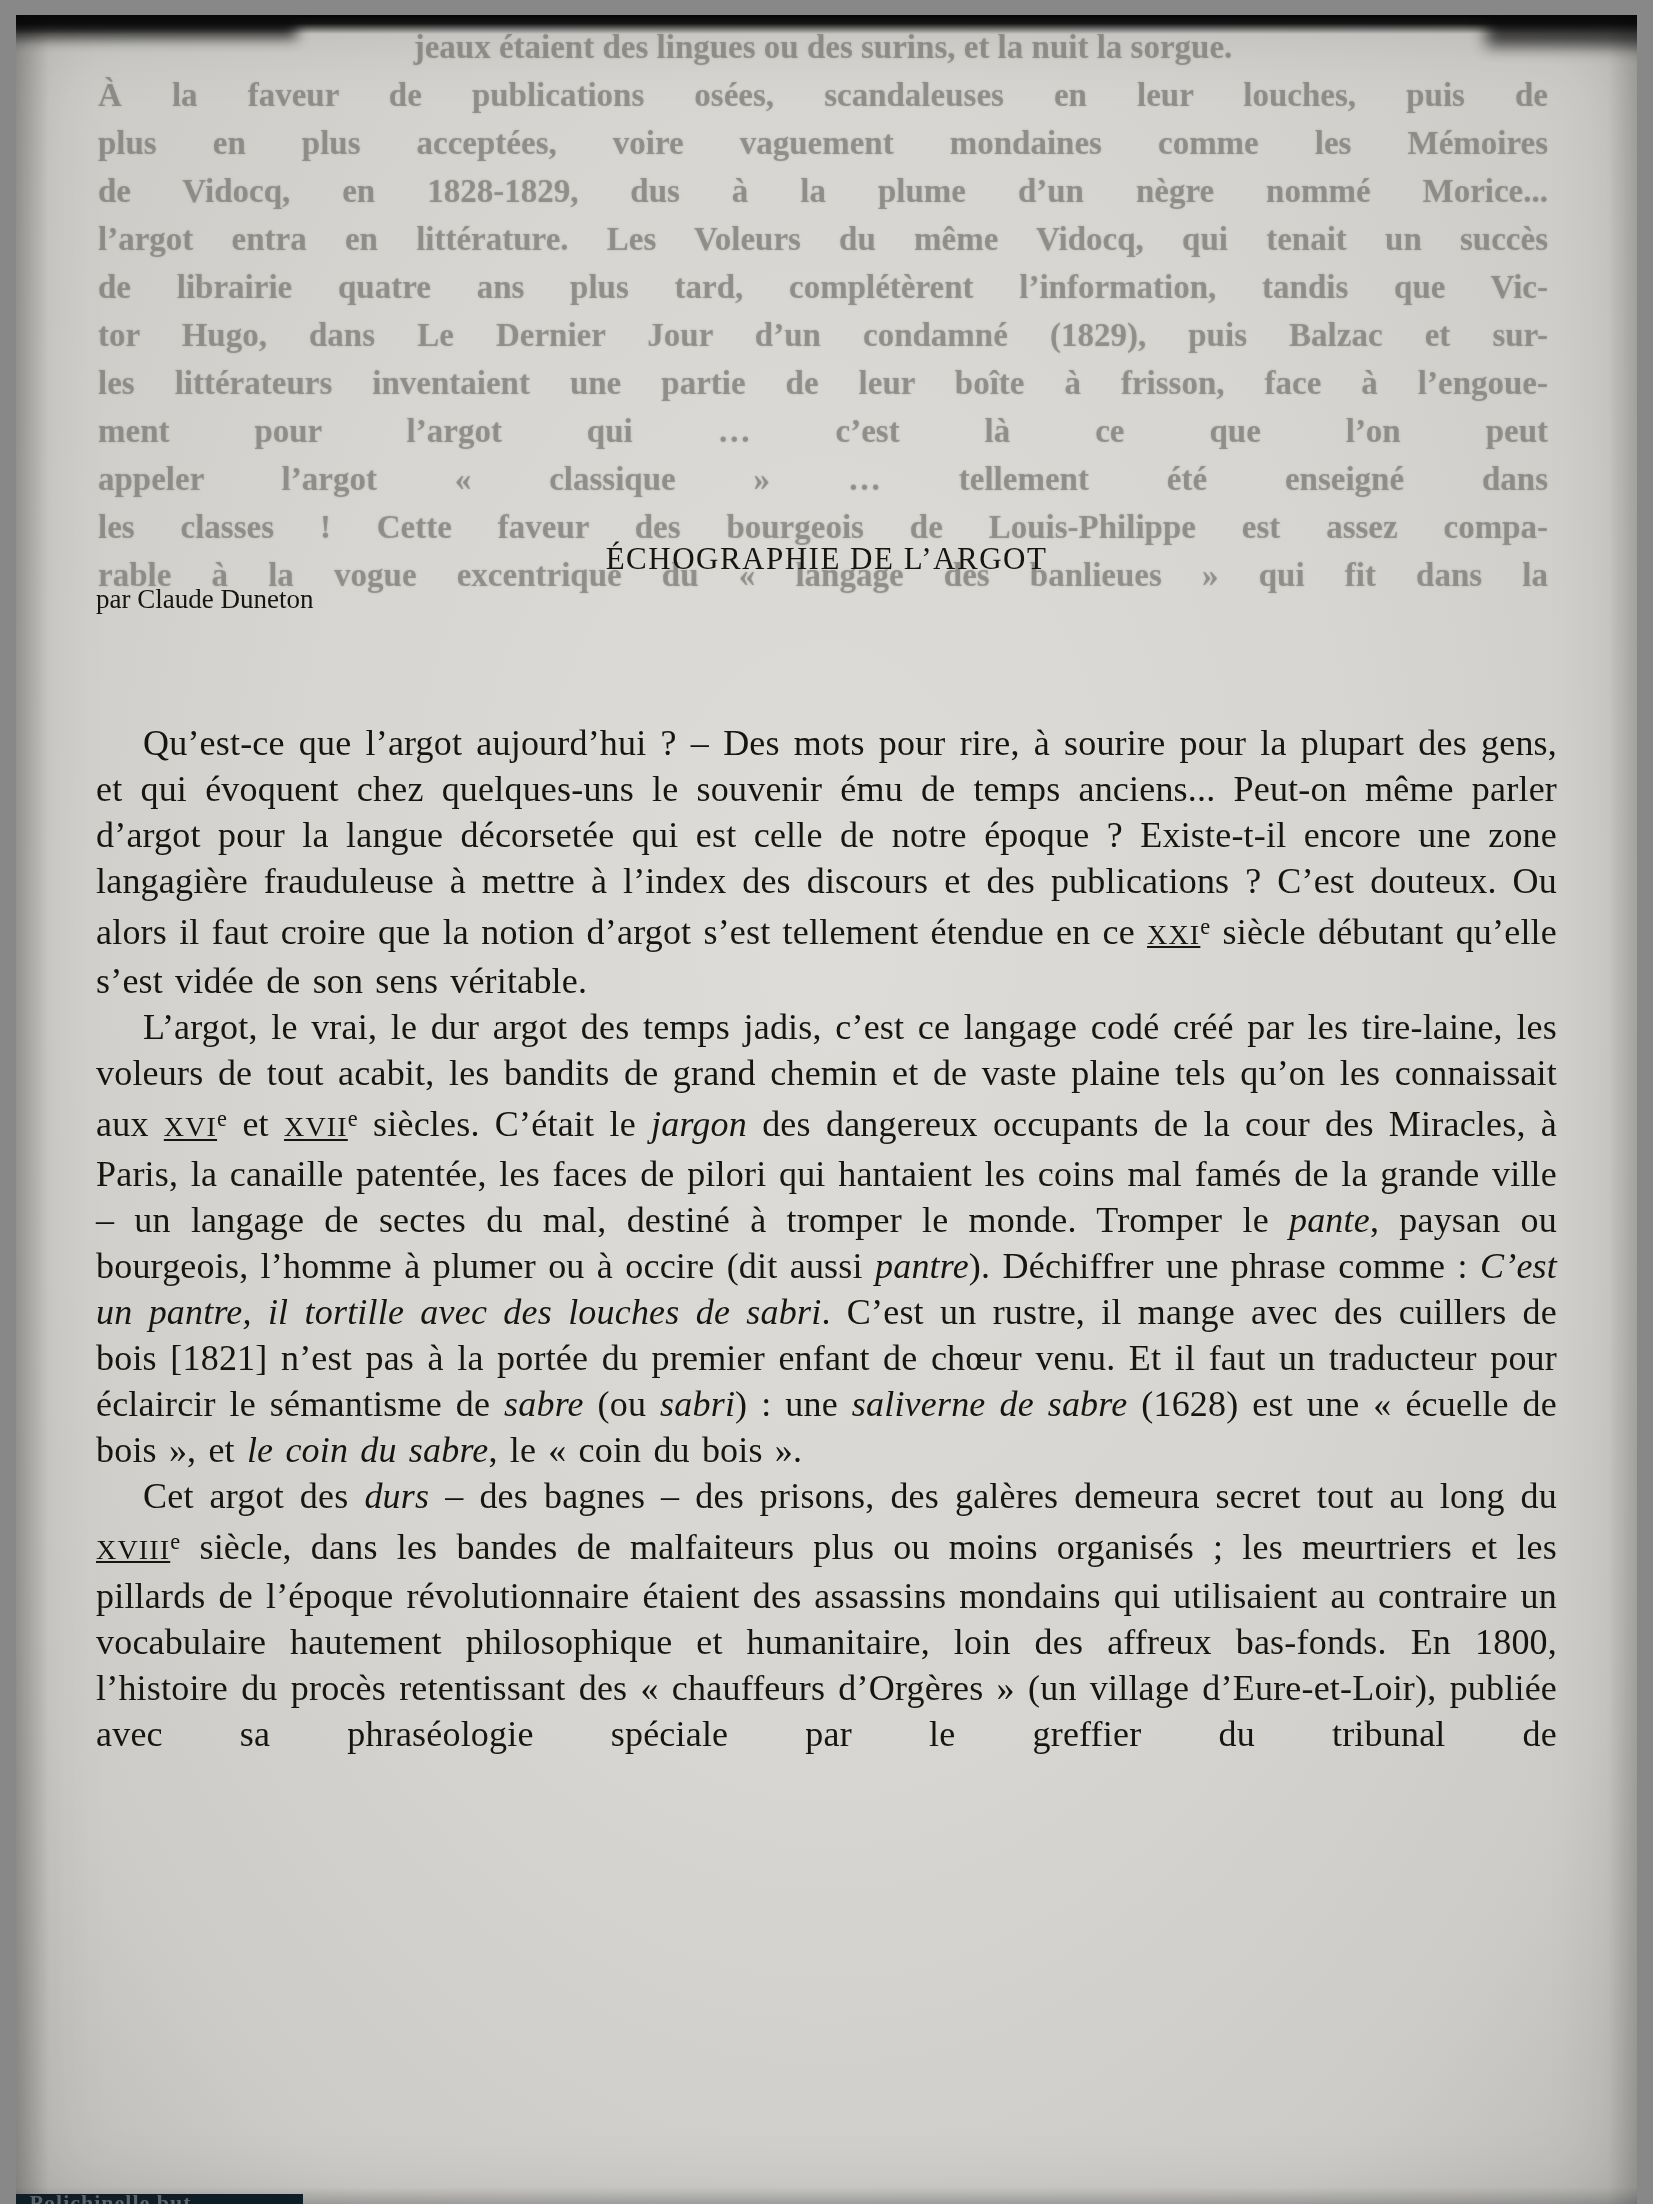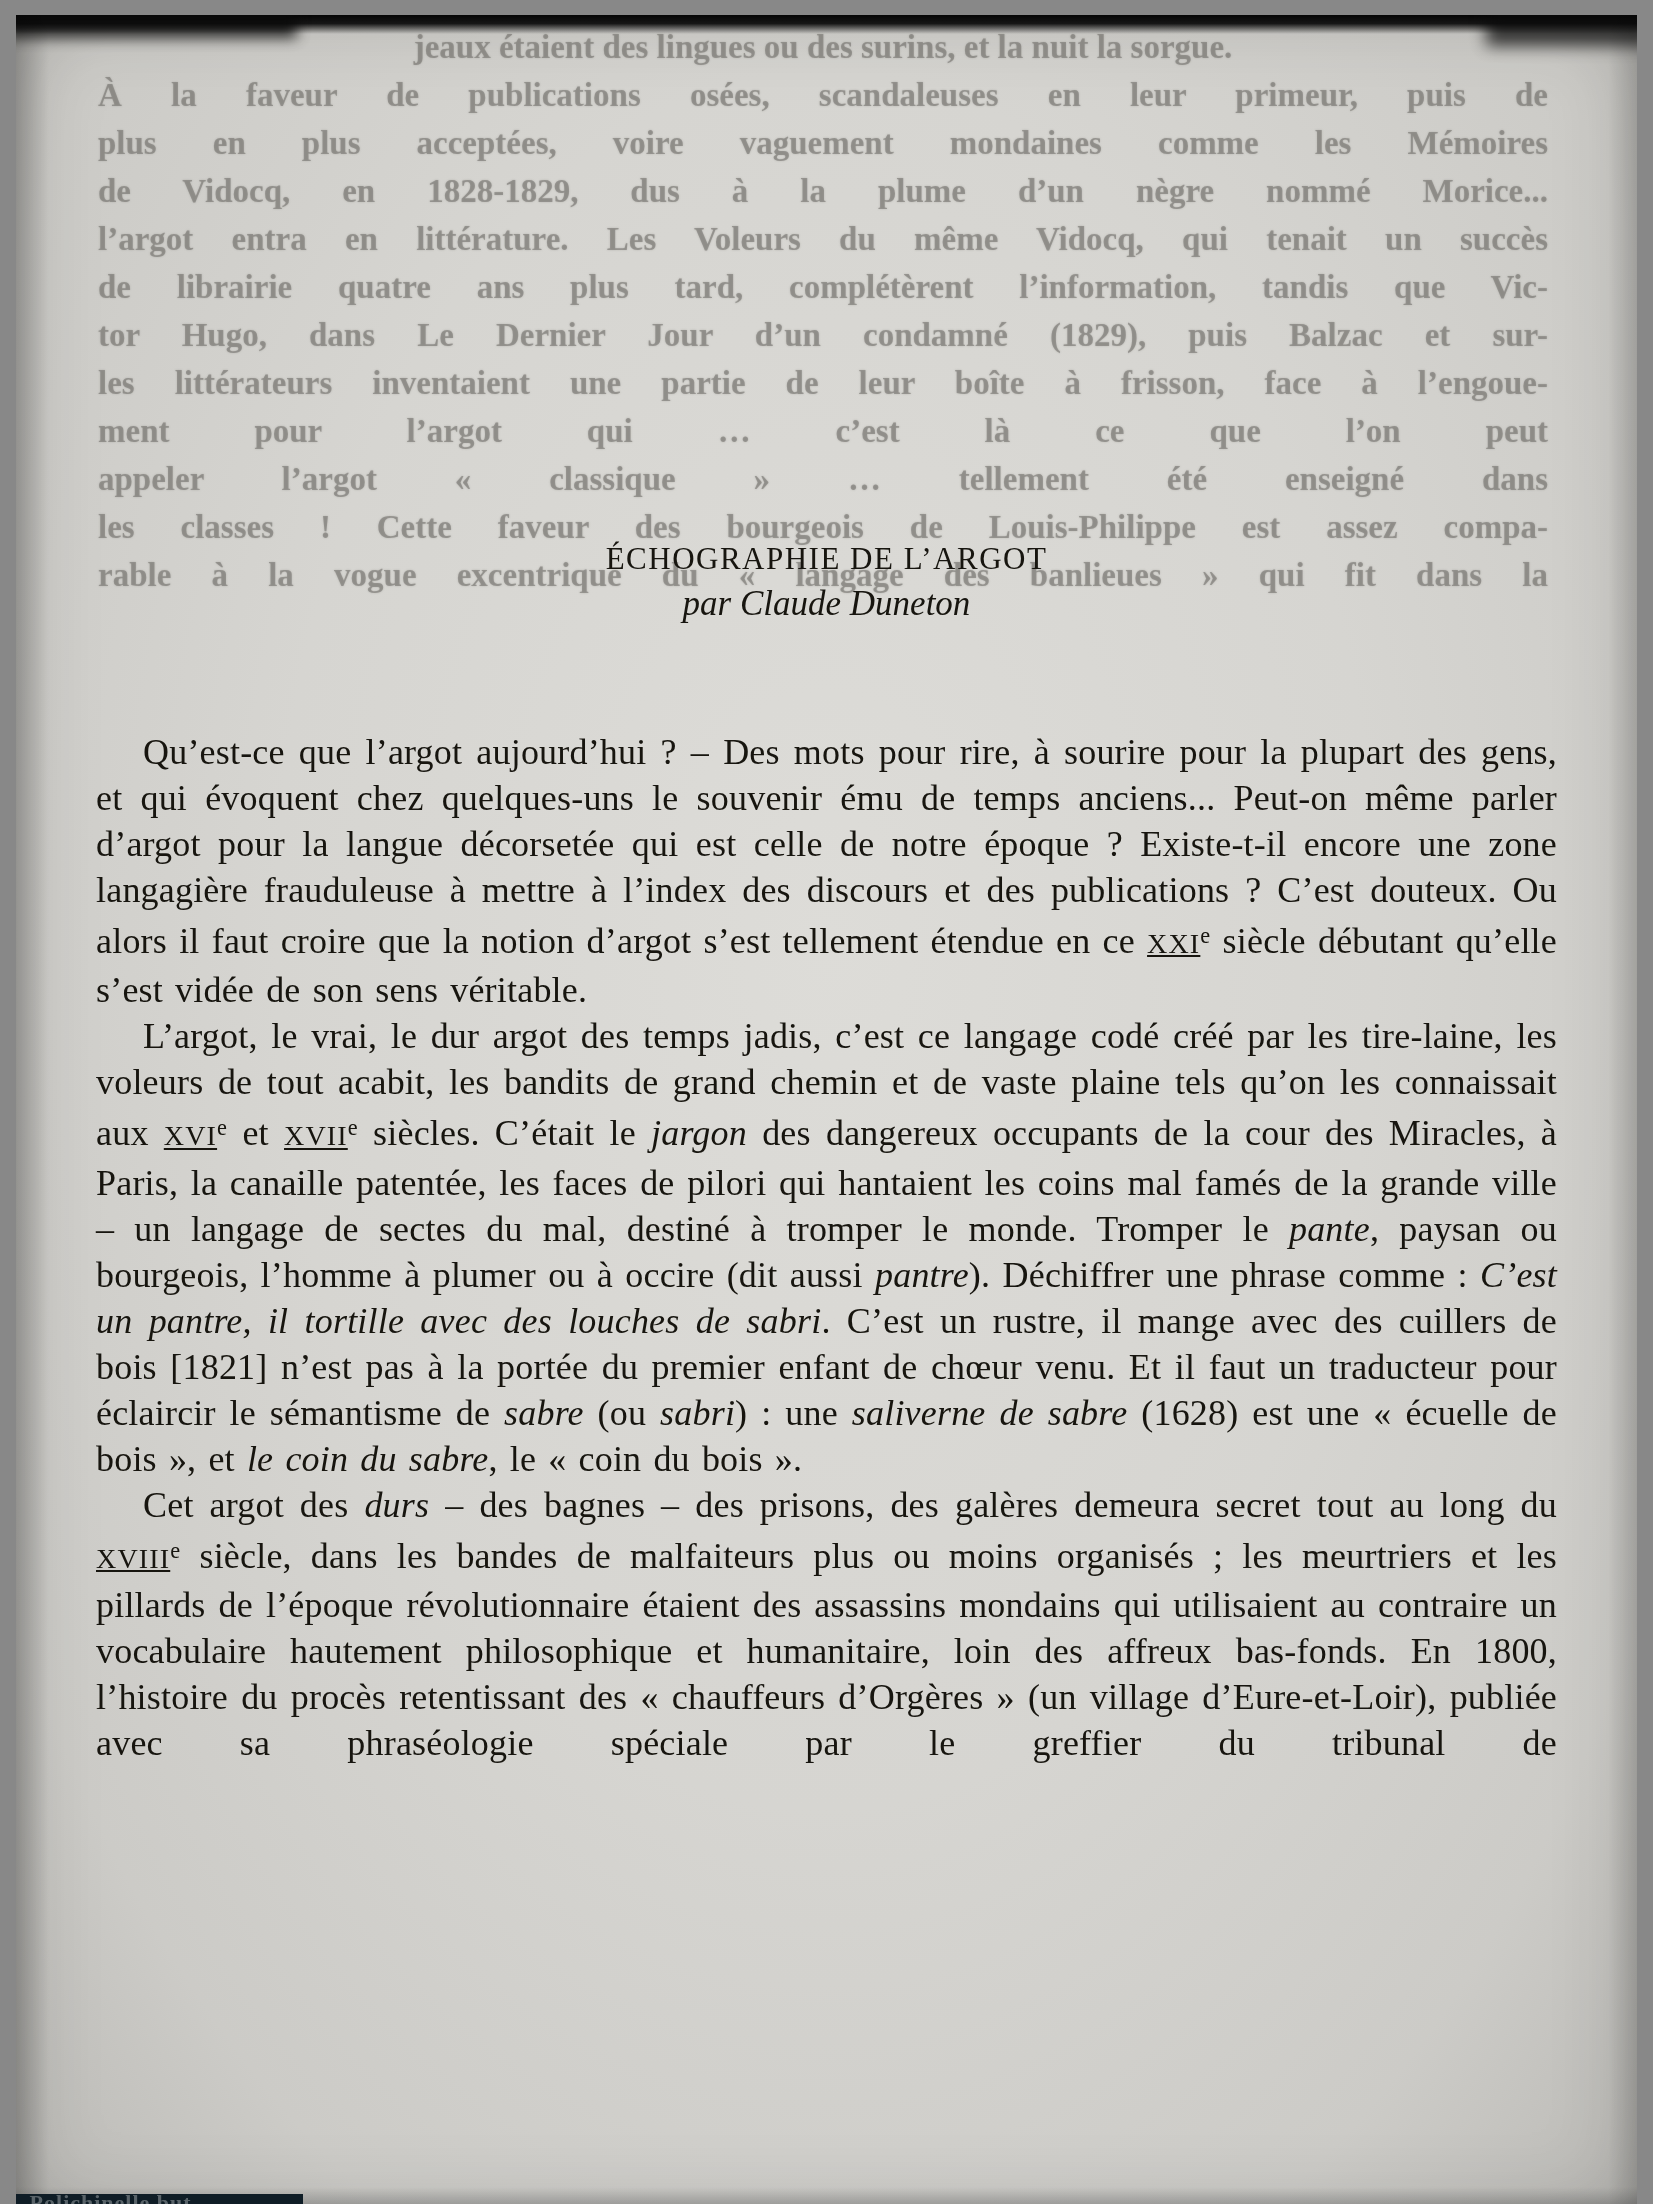--- a/index.html
+++ b/index.html
@@ -64,21 +64,21 @@
     position:absolute; top:0; left:80px; right:80px;
     color:#17150f;
   }
   h1.title {
     margin:0; padding-top:526px;
     font-size:31px; font-weight:normal; letter-spacing:1.5px;
     text-align:center; line-height:1.15;
   }
   .byline {
     margin-top:7.8px;
-    font-size:35px; font-style:italic; text-align:center;
+    font-size:27px; 
   }
   .bodytext { margin-top:105px; }
   .bodytext p {
     margin:0;
     font-size:36px; line-height:46px;
     text-align:justify;
     text-indent:47px;
     word-spacing:2.9px;
     letter-spacing:0.2px;
   }
@@ -88,21 +88,21 @@
   .seg-sc { font-size:0.78em; letter-spacing:0.04em;text-decoration:underline; }
   .seg-sup { font-size:0.62em; vertical-align:0.45em; }
 </style>
 </head>
 <body>
 
 <div class="page">
 
   <div class="bleed">
       <div class="bleed-line">jeaux étaient des lingues ou des surins, et la nuit la sorgue.</div>
-      <div class="bleed-line">À la faveur de publications osées, scandaleuses en leur primeur, puis de</div>
+      <div class="bleed-line">À la faveur de publications osées, scandaleuses en leur louches, puis de</div>
       <div class="bleed-line">plus en plus acceptées, voire vaguement mondaines comme les Mémoires</div>
       <div class="bleed-line">de Vidocq, en 1828-1829, dus à la plume d’un nègre nommé Morice...</div>
       <div class="bleed-line">l’argot entra en littérature. Les Voleurs du même Vidocq, qui tenait un succès</div>
       <div class="bleed-line">de librairie quatre ans plus tard, complétèrent l’information, tandis que Vic-</div>
       <div class="bleed-line">tor Hugo, dans Le Dernier Jour d’un condamné (1829), puis Balzac et sur-</div>
       <div class="bleed-line">les littérateurs inventaient une partie de leur boîte à frisson, face à l’engoue-</div>
       <div class="bleed-line">ment pour l’argot qui … c’est là ce que l’on peut</div>
       <div class="bleed-line">appeler l’argot « classique » … tellement été enseigné dans</div>
       <div class="bleed-line">les classes ! Cette faveur des bourgeois de Louis-Philippe est assez compa-</div>
       <div class="bleed-line">rable à la vogue excentrique du « langage des banlieues » qui fit dans la</div>

